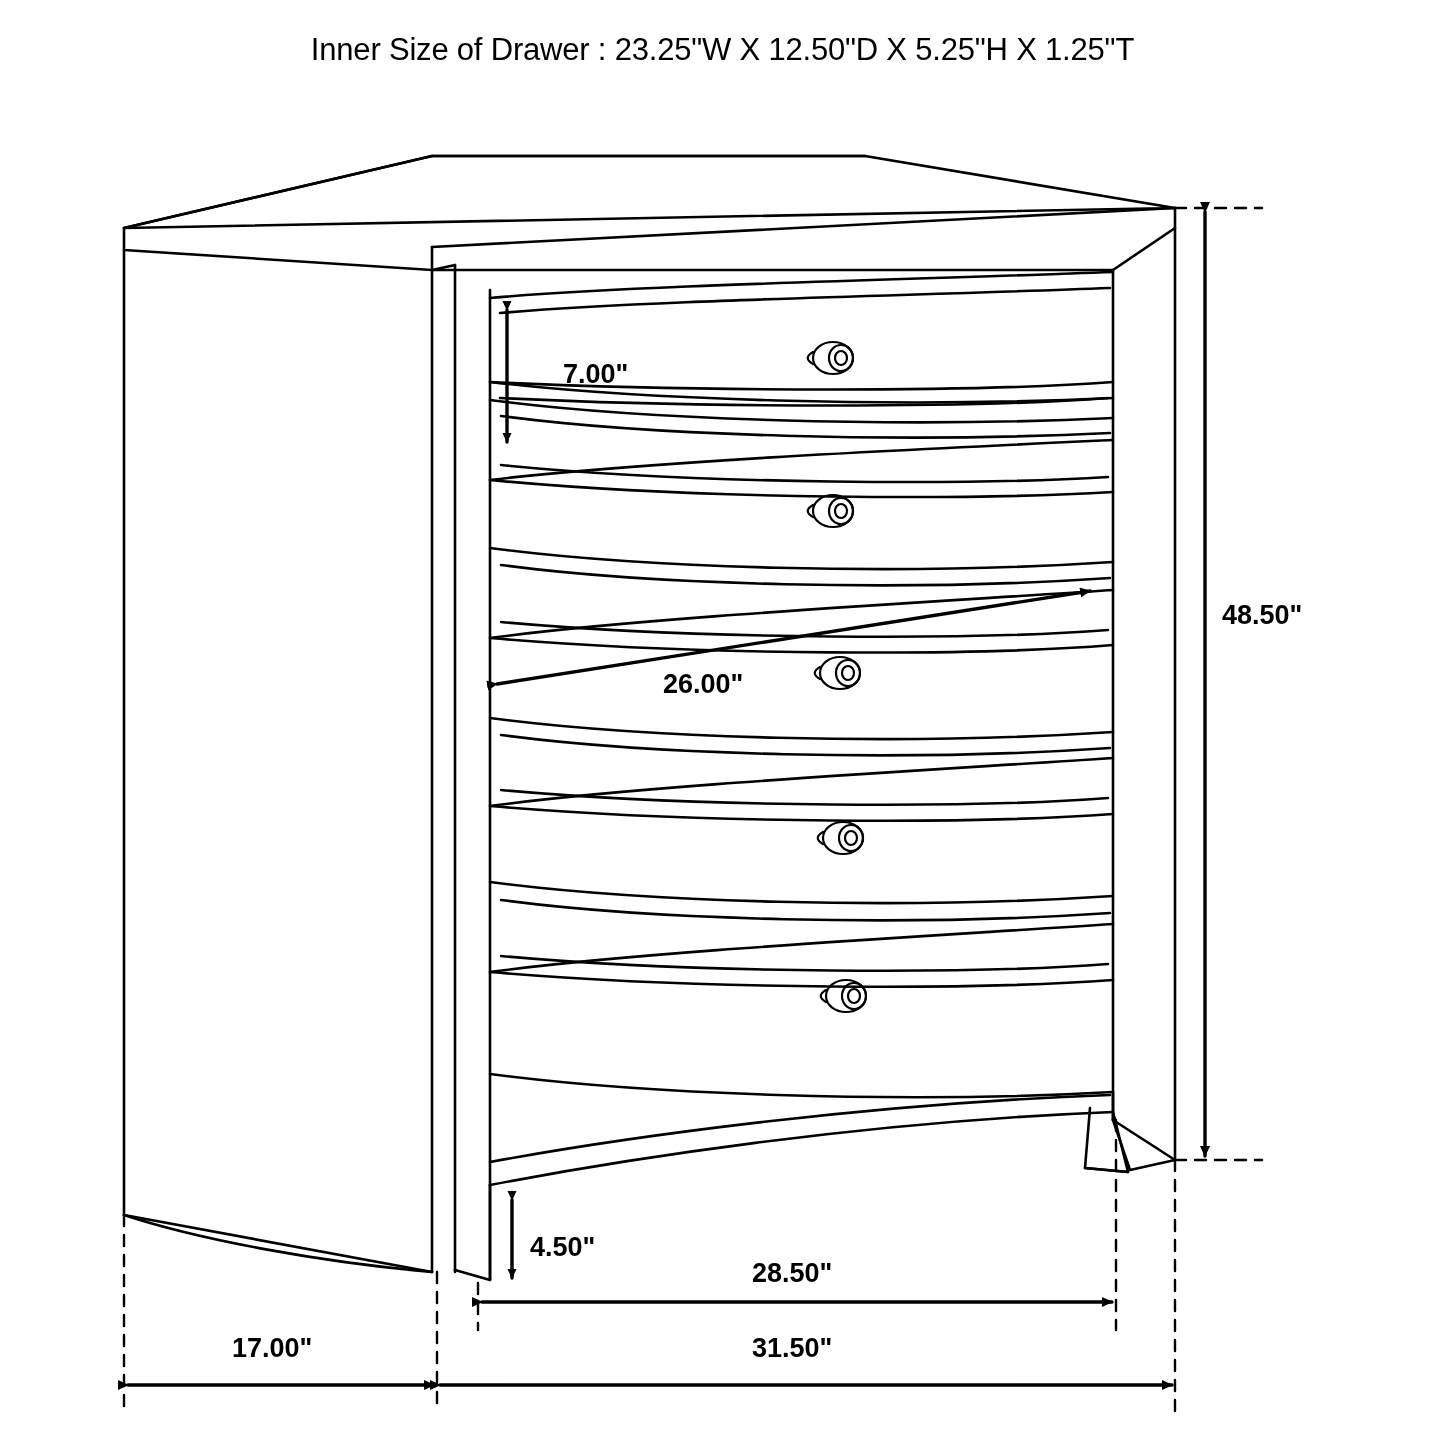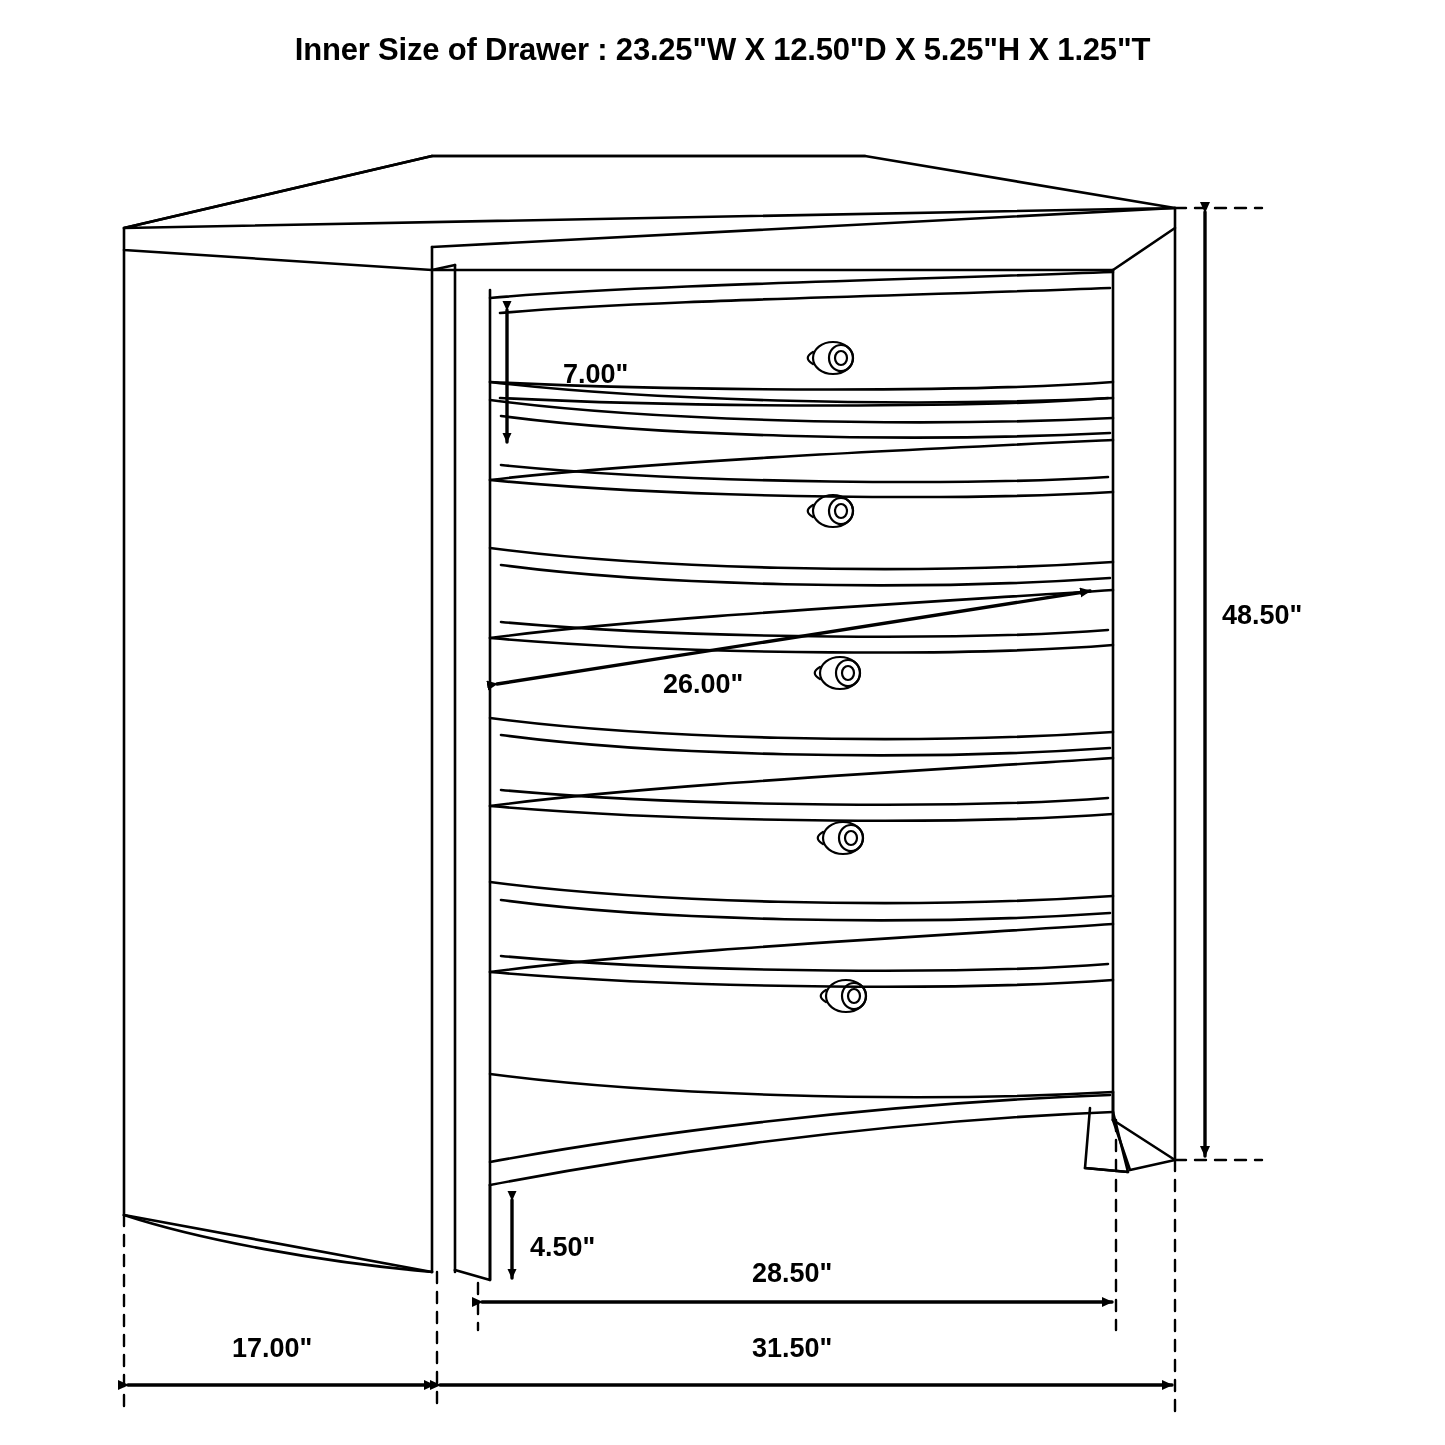--- a/index.html
+++ b/index.html
@@ -21,21 +21,21 @@
     width: 1445px;
     height: 1445px;
   }
   .title {
     position: absolute;
     left: 0;
     top: 32px;
     width: 1445px;
     text-align: center;
     font-size: 31px;
-    font-weight: bold;
+    font-weight: normal;
     color: #000000;
     letter-spacing: -0.2px;
   }
   svg.drawing {
     position: absolute;
     left: 0;
     top: 0;
     width: 1445px;
     height: 1445px;
   }

